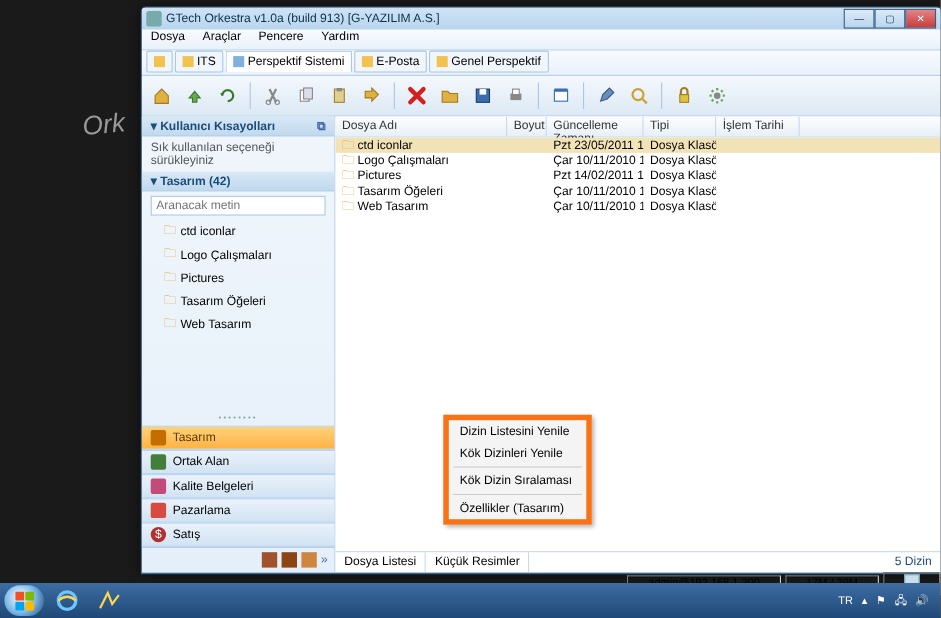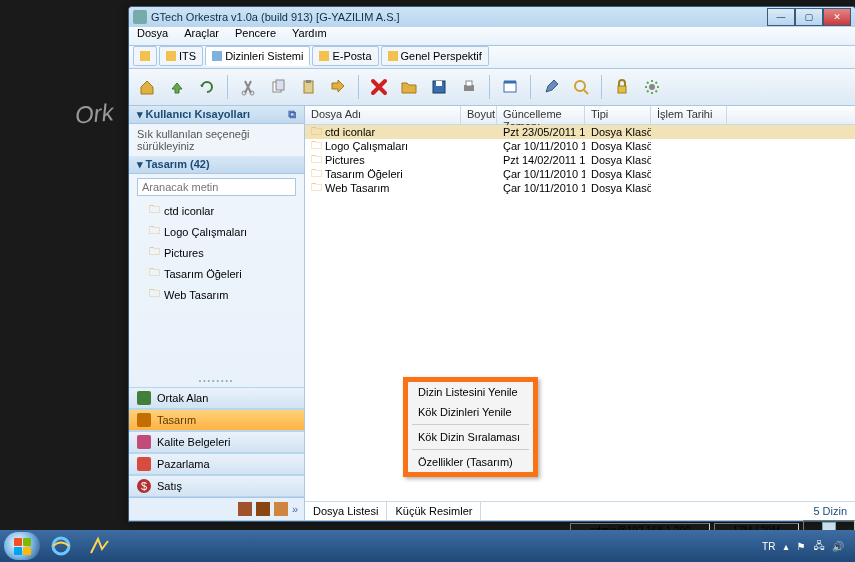--- a/index.html
+++ b/index.html
@@ -94,21 +94,21 @@
   <div class="tabbar">
     <span class="tab">
         <span class="tabicon" style="background:#f2c14e"></span>
       </span>
     <span class="tab">
         <span class="tabicon" style="background:#f2c14e"></span>
         <span>ITS</span>
       </span>
     <span class="tab active">
         <span class="tabicon" style="background:#7fb1df"></span>
-        <span>Dizinleri Sistemi</span>
+        <span>Perspektif Sistemi</span>
       </span>
     <span class="tab">
         <span class="tabicon" style="background:#f2c14e"></span>
         <span>E-Posta</span>
       </span>
     <span class="tab">
         <span class="tabicon" style="background:#f2c14e"></span>
         <span>Genel Perspektif</span>
       </span>
   </div>
@@ -244,27 +244,27 @@
             </li>
           <li>
               <span class="fld">🗀</span>
               <span>Web Tasarım</span>
             </li>
         </ul>
       </div>
 
       <div class="navstack">
         <div class="gripper">••••••••</div>
+        <div class="navbtn sel">
+            <span class="navicon" style="background:#c46d00"></span>
+            <span>Tasarım</span>
+          </div>
         <div class="navbtn">
             <span class="navicon" style="background:#417f3b"></span>
             <span>Ortak Alan</span>
-          </div>
-        <div class="navbtn sel">
-            <span class="navicon" style="background:#c46d00"></span>
-            <span>Tasarım</span>
           </div>
         <div class="navbtn">
             <span class="navicon" style="background:#c24b7a"></span>
             <span>Kalite Belgeleri</span>
           </div>
         <div class="navbtn">
             <span class="navicon" style="background:#d84b3f"></span>
             <span>Pazarlama</span>
           </div>
         <div class="navbtn">

